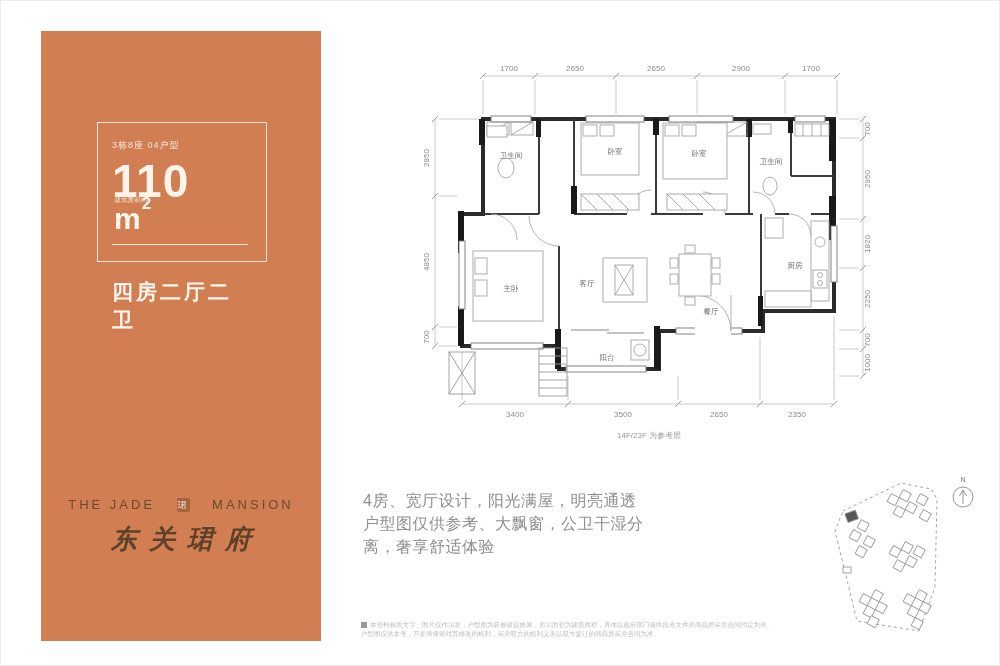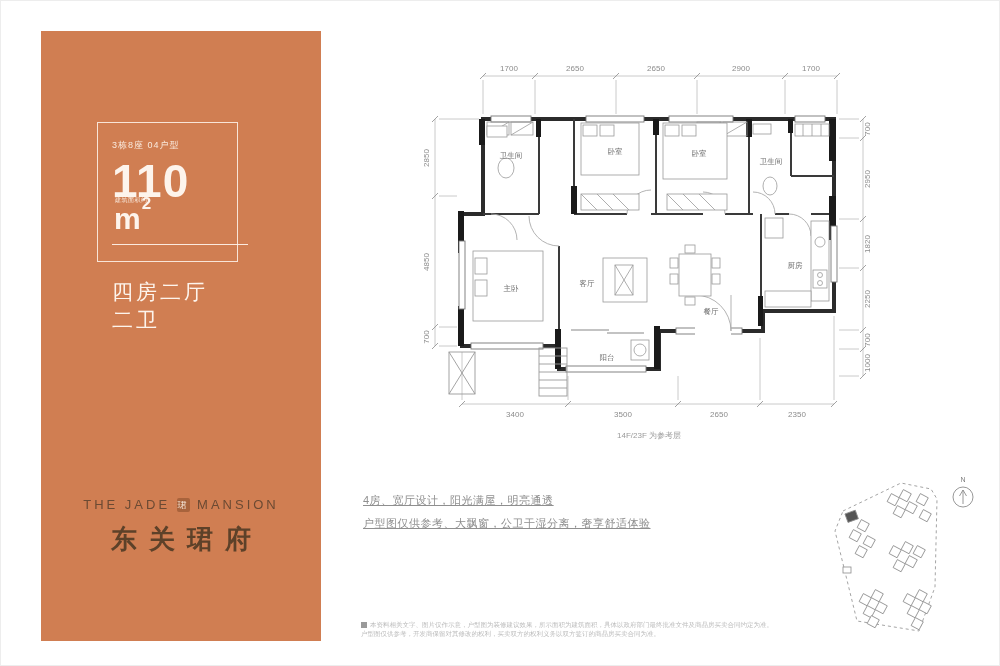--- a/index.html
+++ b/index.html
@@ -3,51 +3,51 @@
 <meta charset="utf-8">
 <style>
   * { margin:0; padding:0; box-sizing:border-box; }
   body { background:#fff; font-family:"Liberation Sans", sans-serif; }
   .page { position:relative; width:1000px; height:666px; background:#fff;
           border:1px solid #ededed; overflow:hidden; }
 
   
   .panel { position:absolute; left:40px; top:30px; width:280px; height:610px;
            background:#d07e52; color:#fdf4ec; }
-  .spec-box { position:absolute; left:56px; top:91px; width:141px; height:140px;
+  .spec-box { position:absolute; left:56px; top:91px; width:170px; height:140px;
               border:1px solid rgba(255,246,238,.85); padding:16px 12px 0 14px; }
   .unit-label { font-size:9px; letter-spacing:1px; color:#f9e9dc; }
   .area-row { display:flex; align-items:flex-start; margin-top:6px; line-height:1;flex-direction:column; }
   .area-num { font-size:46px; font-weight:bold; letter-spacing:1px; }
   .m-wrap { position:relative; display:inline-block; margin-left:2px; }
   .area-approx { position:absolute; top:-7px; left:1px; font-size:6px; letter-spacing:.5px;
                  white-space:nowrap; color:#f9e9dc; }
   .area-unit { font-size:30px; font-weight:bold; }
   .area-sup { font-size:17px; font-weight:bold; position:relative; top:-20px; left:1px; }
   .spec-divider { width:136px; height:1px; background:rgba(255,246,238,.9); margin:10px 0 8px 0; }
-  .layout-label { font-size:21px; letter-spacing:3px; font-weight:400;margin-top:33px; }
+  .layout-label { font-size:21px; letter-spacing:3px; font-weight:700;margin-top:33px; }
   .brand { position:absolute; left:0; right:0; top:466px; text-align:center; }
   .brand-en { font-size:13px; letter-spacing:3px; color:#6b4a33; display:flex;
-              align-items:center; justify-content:center; gap:7px; }
+              align-items:center; justify-content:center; gap:22px; }
   .brand-logo { display:inline-block; width:13px; height:14px; background:#a8633c;
                 color:#f6e8da; font-size:9px; line-height:14px; text-align:center;
                 border-radius:2px; }
   .brand-cn { margin-top:10px; font-size:26px; letter-spacing:12px; color:#5d4129;
-              font-weight:600; text-indent:12px; }
+              font-weight:600; text-indent:12px;font-style:italic; }
 
   
   .floorplan-wrap { position:absolute; left:390px; top:45px; width:520px; height:420px; }
   svg text { font-family:"Liberation Sans", sans-serif; }
   .dim-text { font-size:8px; fill:#8c8c8c; }
   .room-text { font-size:7.5px; fill:#6f6f6f; }
   .note-text { font-size:8px; fill:#9a9a9a; }
 
   
   .description { position:absolute; left:362px; top:488px; width:300px;
-                 font-size:11px; color:#8f8f8f; line-height:23px; letter-spacing:.5px;text-decoration:underline; }
+                 font-size:16px; color:#8f8f8f; line-height:23px; letter-spacing:.5px; }
 
   
   .disclaimer { position:absolute; left:360px; top:619px; width:590px;
                 font-size:6.5px; color:#bcbcbc; line-height:9px; }
   .disc-icon { display:inline-block; width:6px; height:6px; background:#9a9a9a;
                margin-right:3px; vertical-align:middle; }
 
   
   .sitemap-wrap { position:absolute; left:822px; top:468px; width:160px; height:190px; }
   .compass-n { font-size:7px; fill:#7c7c7c; }

